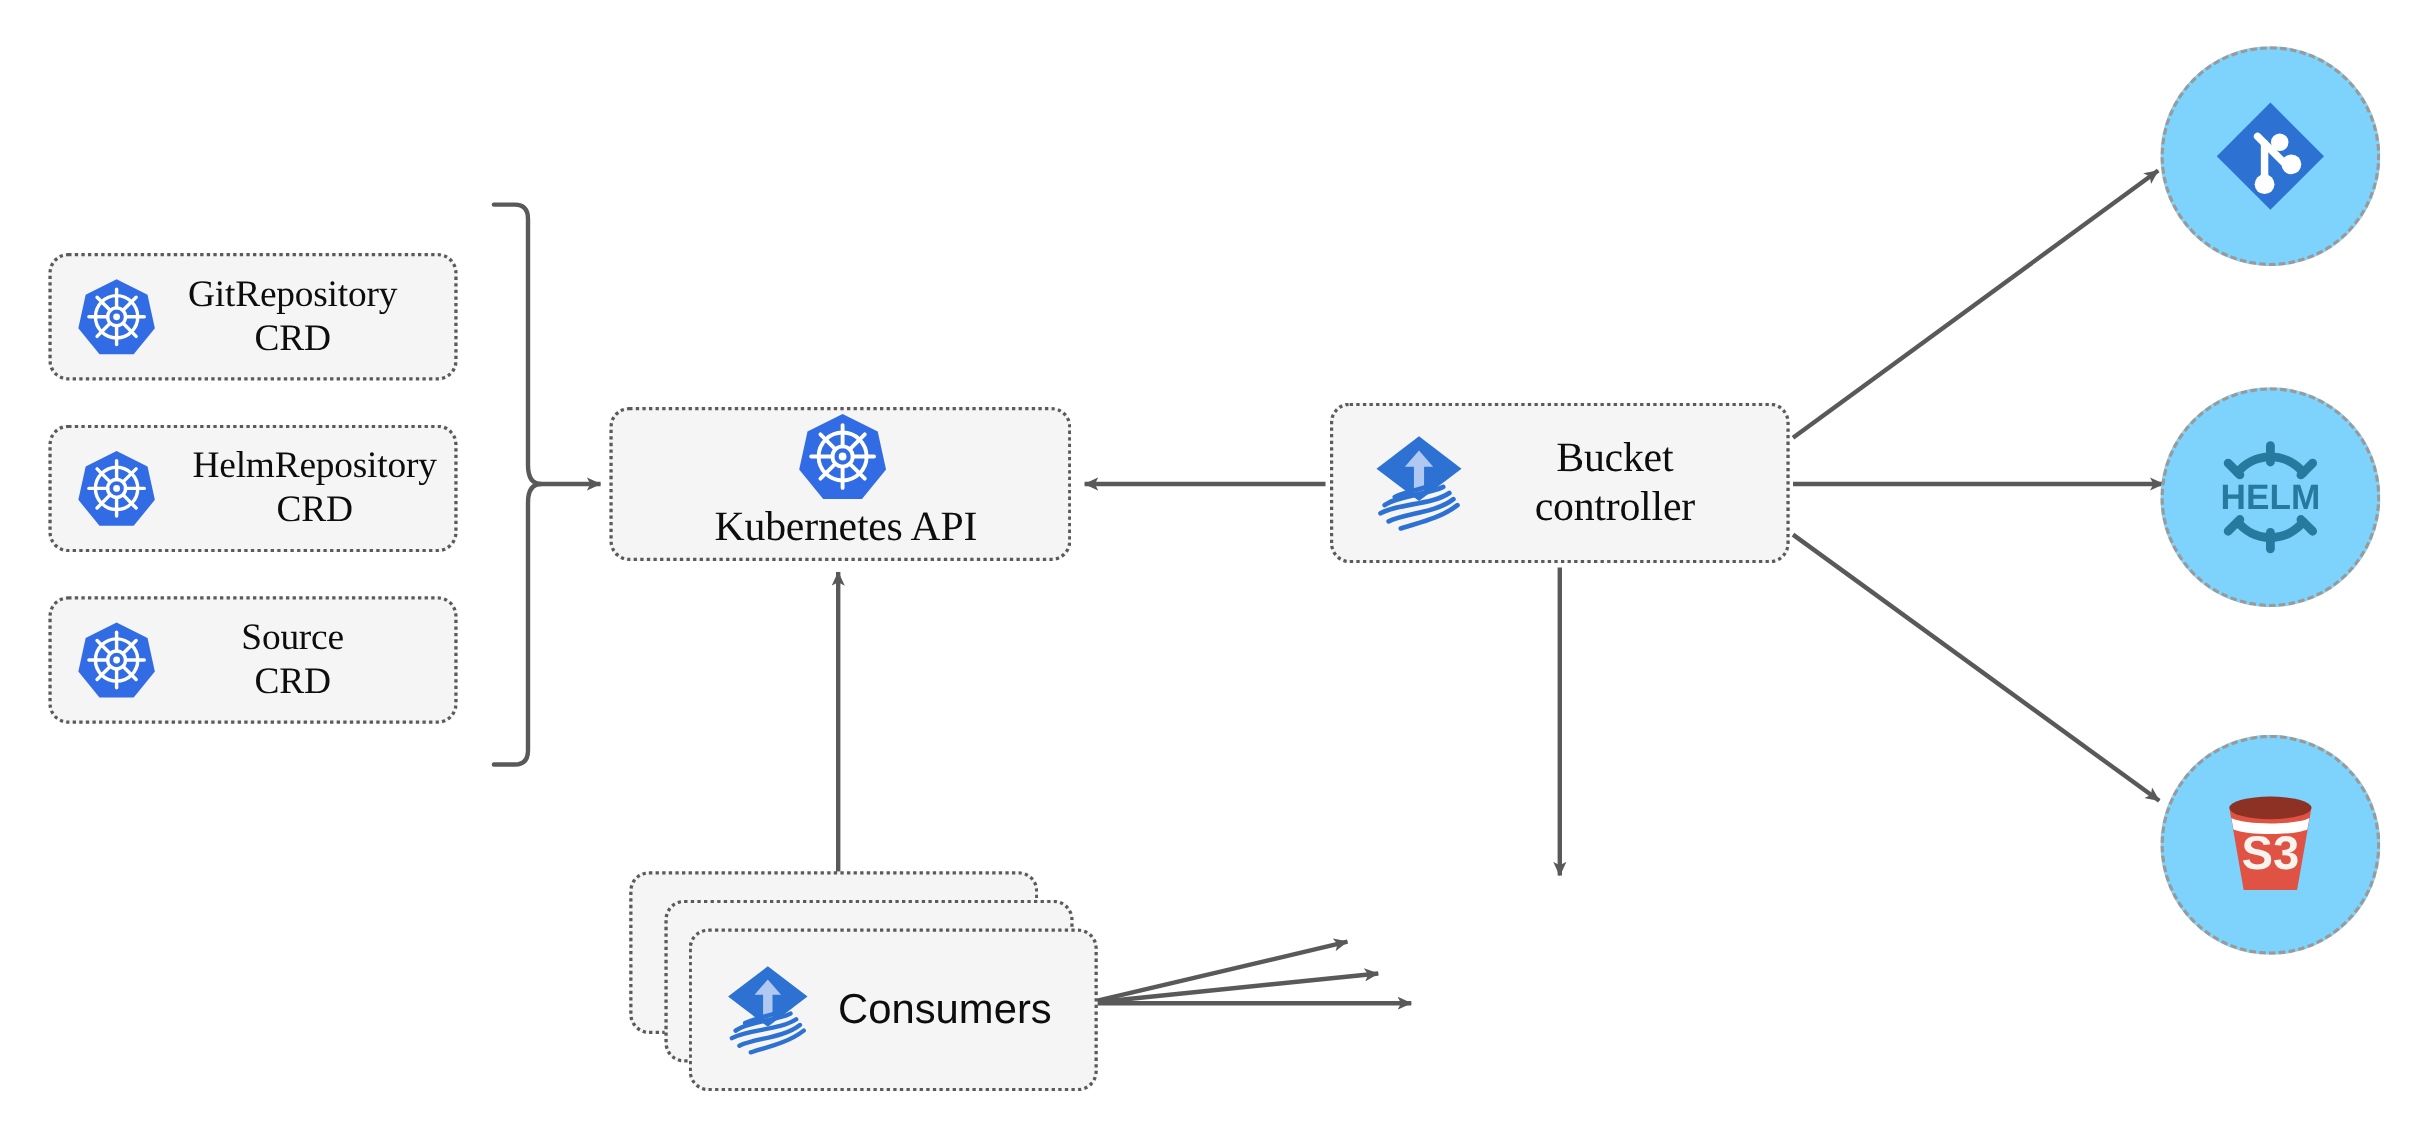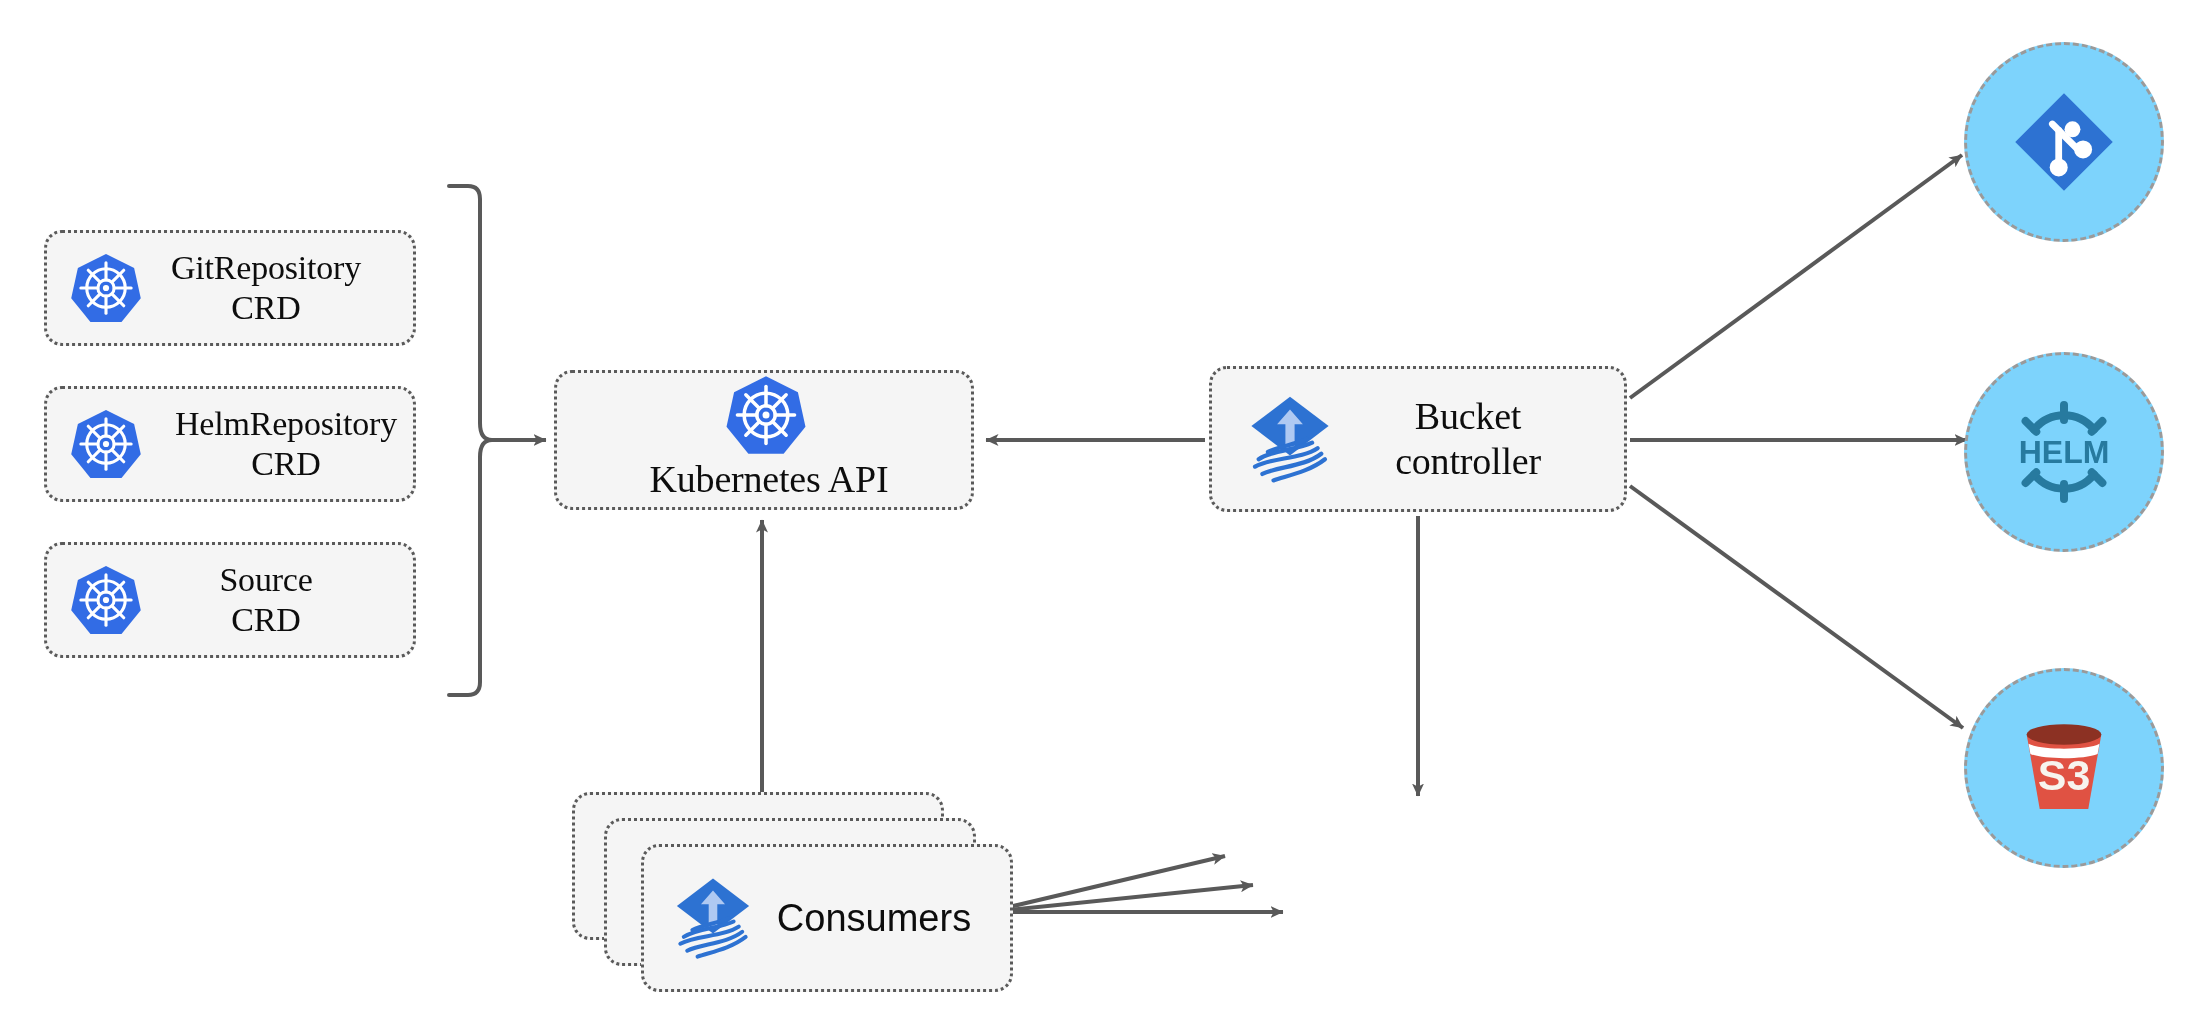--- a/index.html
+++ b/index.html
@@ -217,21 +217,21 @@
     </span>
     <span class="lbl">
       <span>Bucket</span><br>
       <span>controller</span>
     </span>
   </div>
 
   <div class="stackwrap" style="left:572px;top:792px;width:420px;height:210px;">
     <div class="stackcard back2" style="left:0;top:0;width:372px;height:148px;"></div>
     <div class="stackcard back1" style="left:32px;top:26px;width:372px;height:148px;"></div>
-    <div class="stackcard front" style="left:69px;top:52px;width:372px;height:148px;padding:0 18px 0 26px;">
+    <div class="stackcard front" style="left:54px;top:52px;width:372px;height:148px;padding:0 18px 0 26px;">
       <span class="ico" style="width:86px;height:86px;">
         <svg viewBox="0 0 100 100" width="86" height="86">
           <path d="M50 4 L92 36 L50 68 L8 36 Z" fill="#2D72D2"></path>
           <path d="M50 18 L64 34 L55 34 L55 62 L45 62 L45 34 L36 34 Z" fill="#AFC9F2"></path>
           <g stroke="#2D72D2" stroke-width="4.6" stroke-linecap="round" fill="none">
             <path d="M16 72 C30 62 58 62 74 54"></path>
             <path d="M12 80 C30 70 62 72 80 60"></path>
             <path d="M20 88 C36 80 66 80 84 66"></path>
             <path d="M32 95 C46 90 70 86 88 72"></path>
             <path d="M26 64 C38 58 56 56 68 50"></path>

